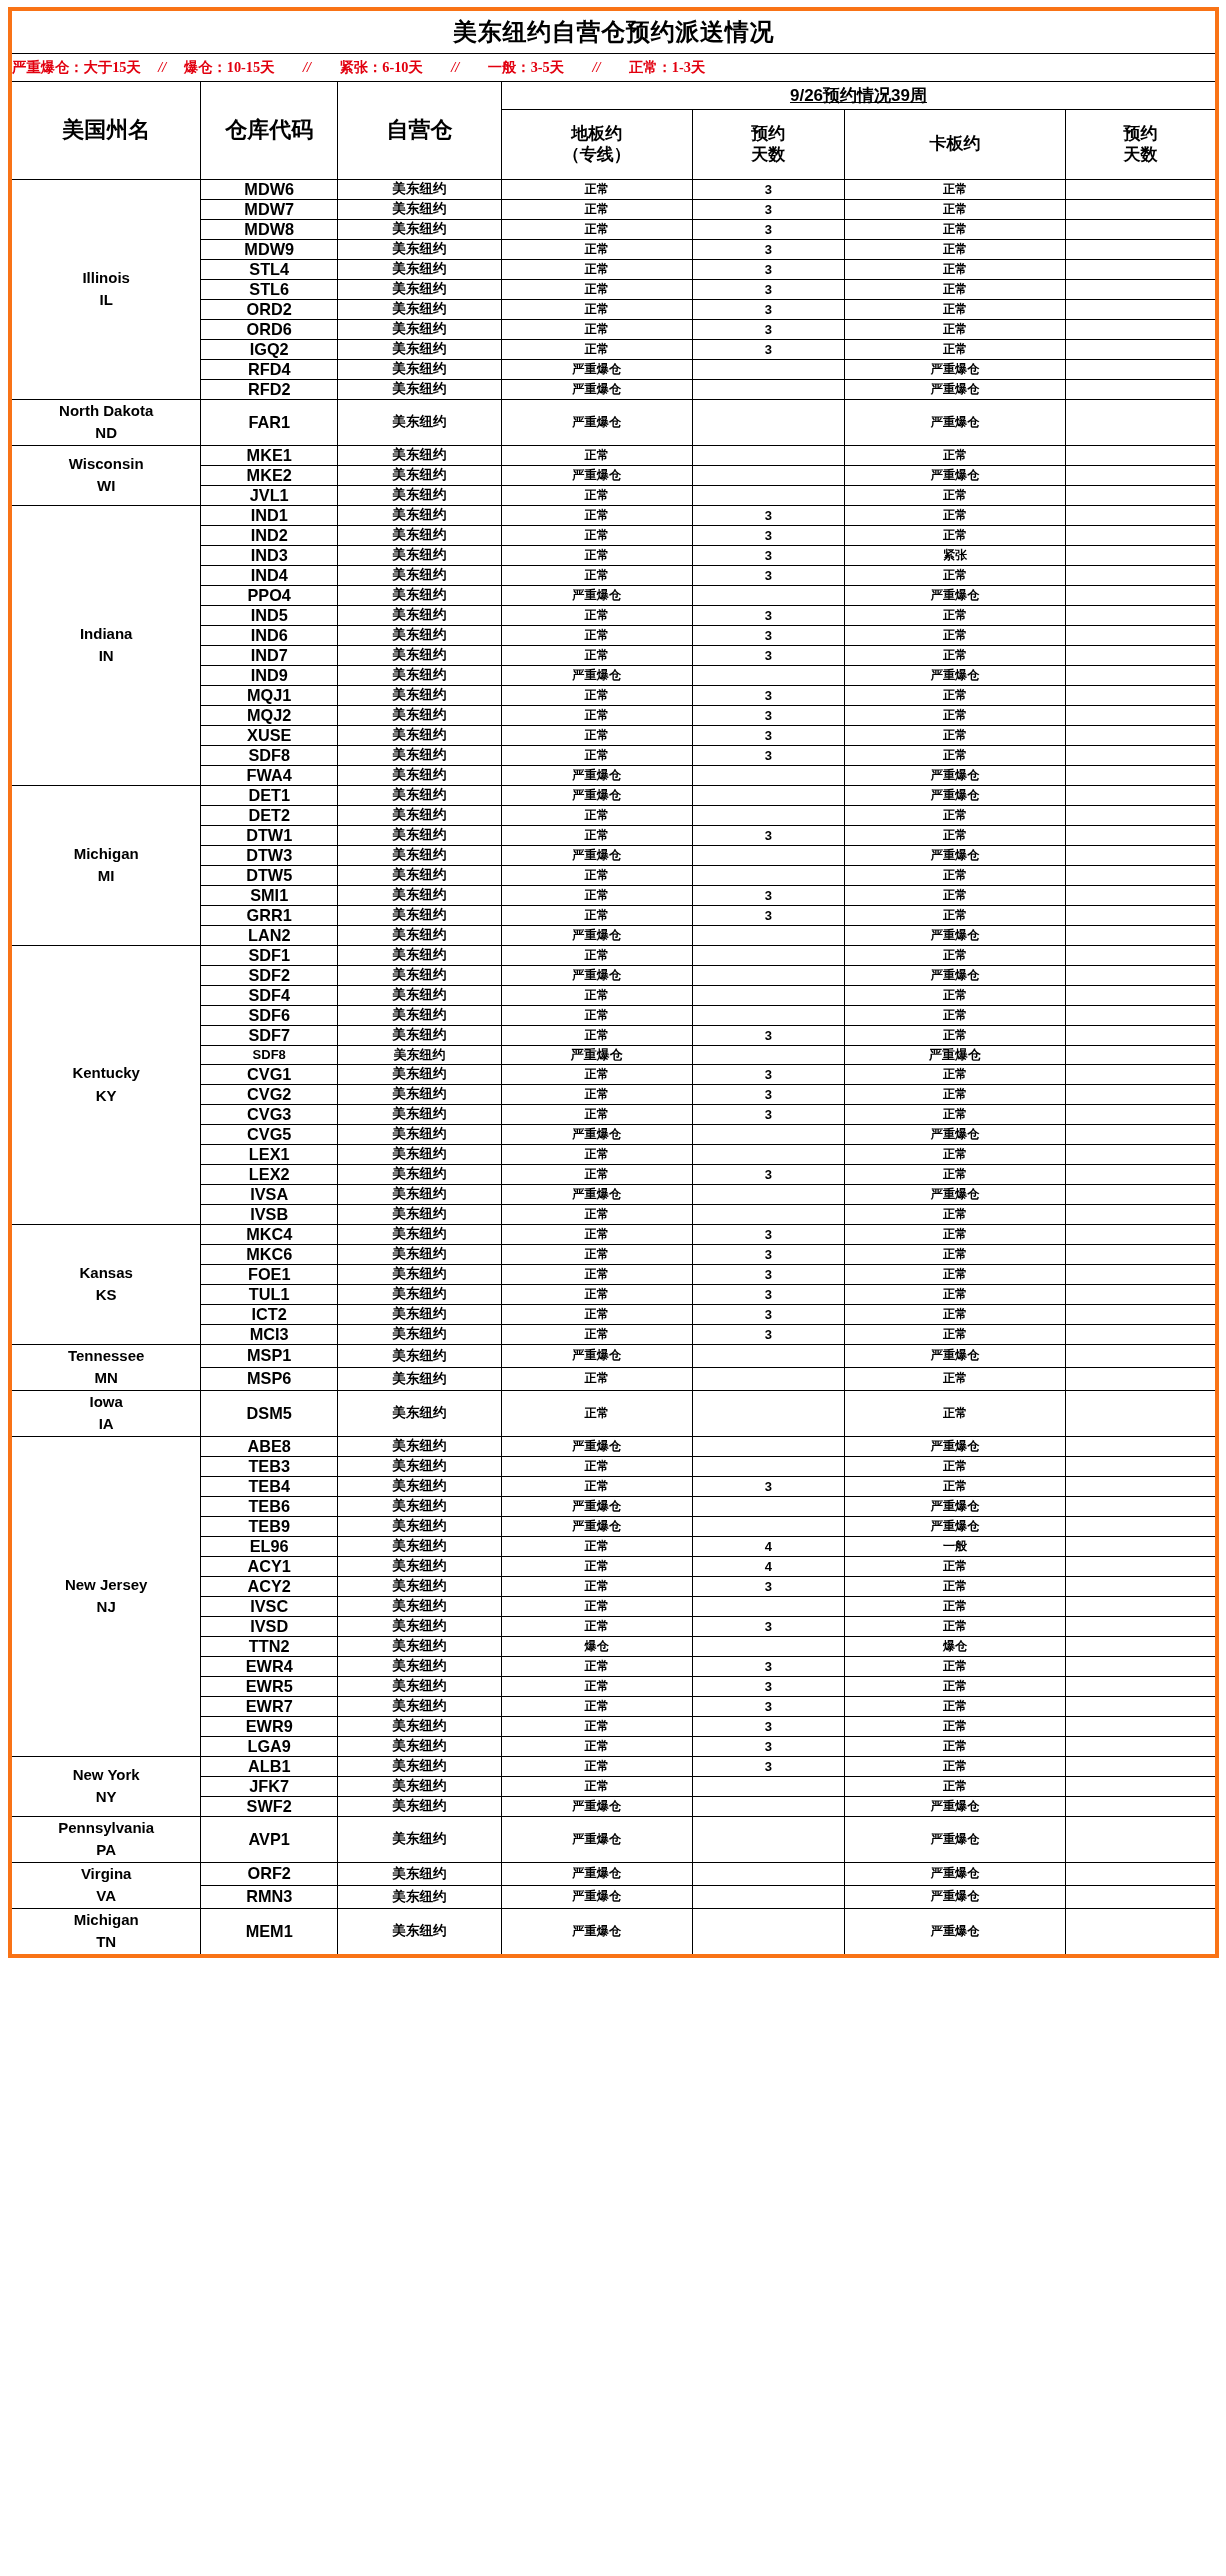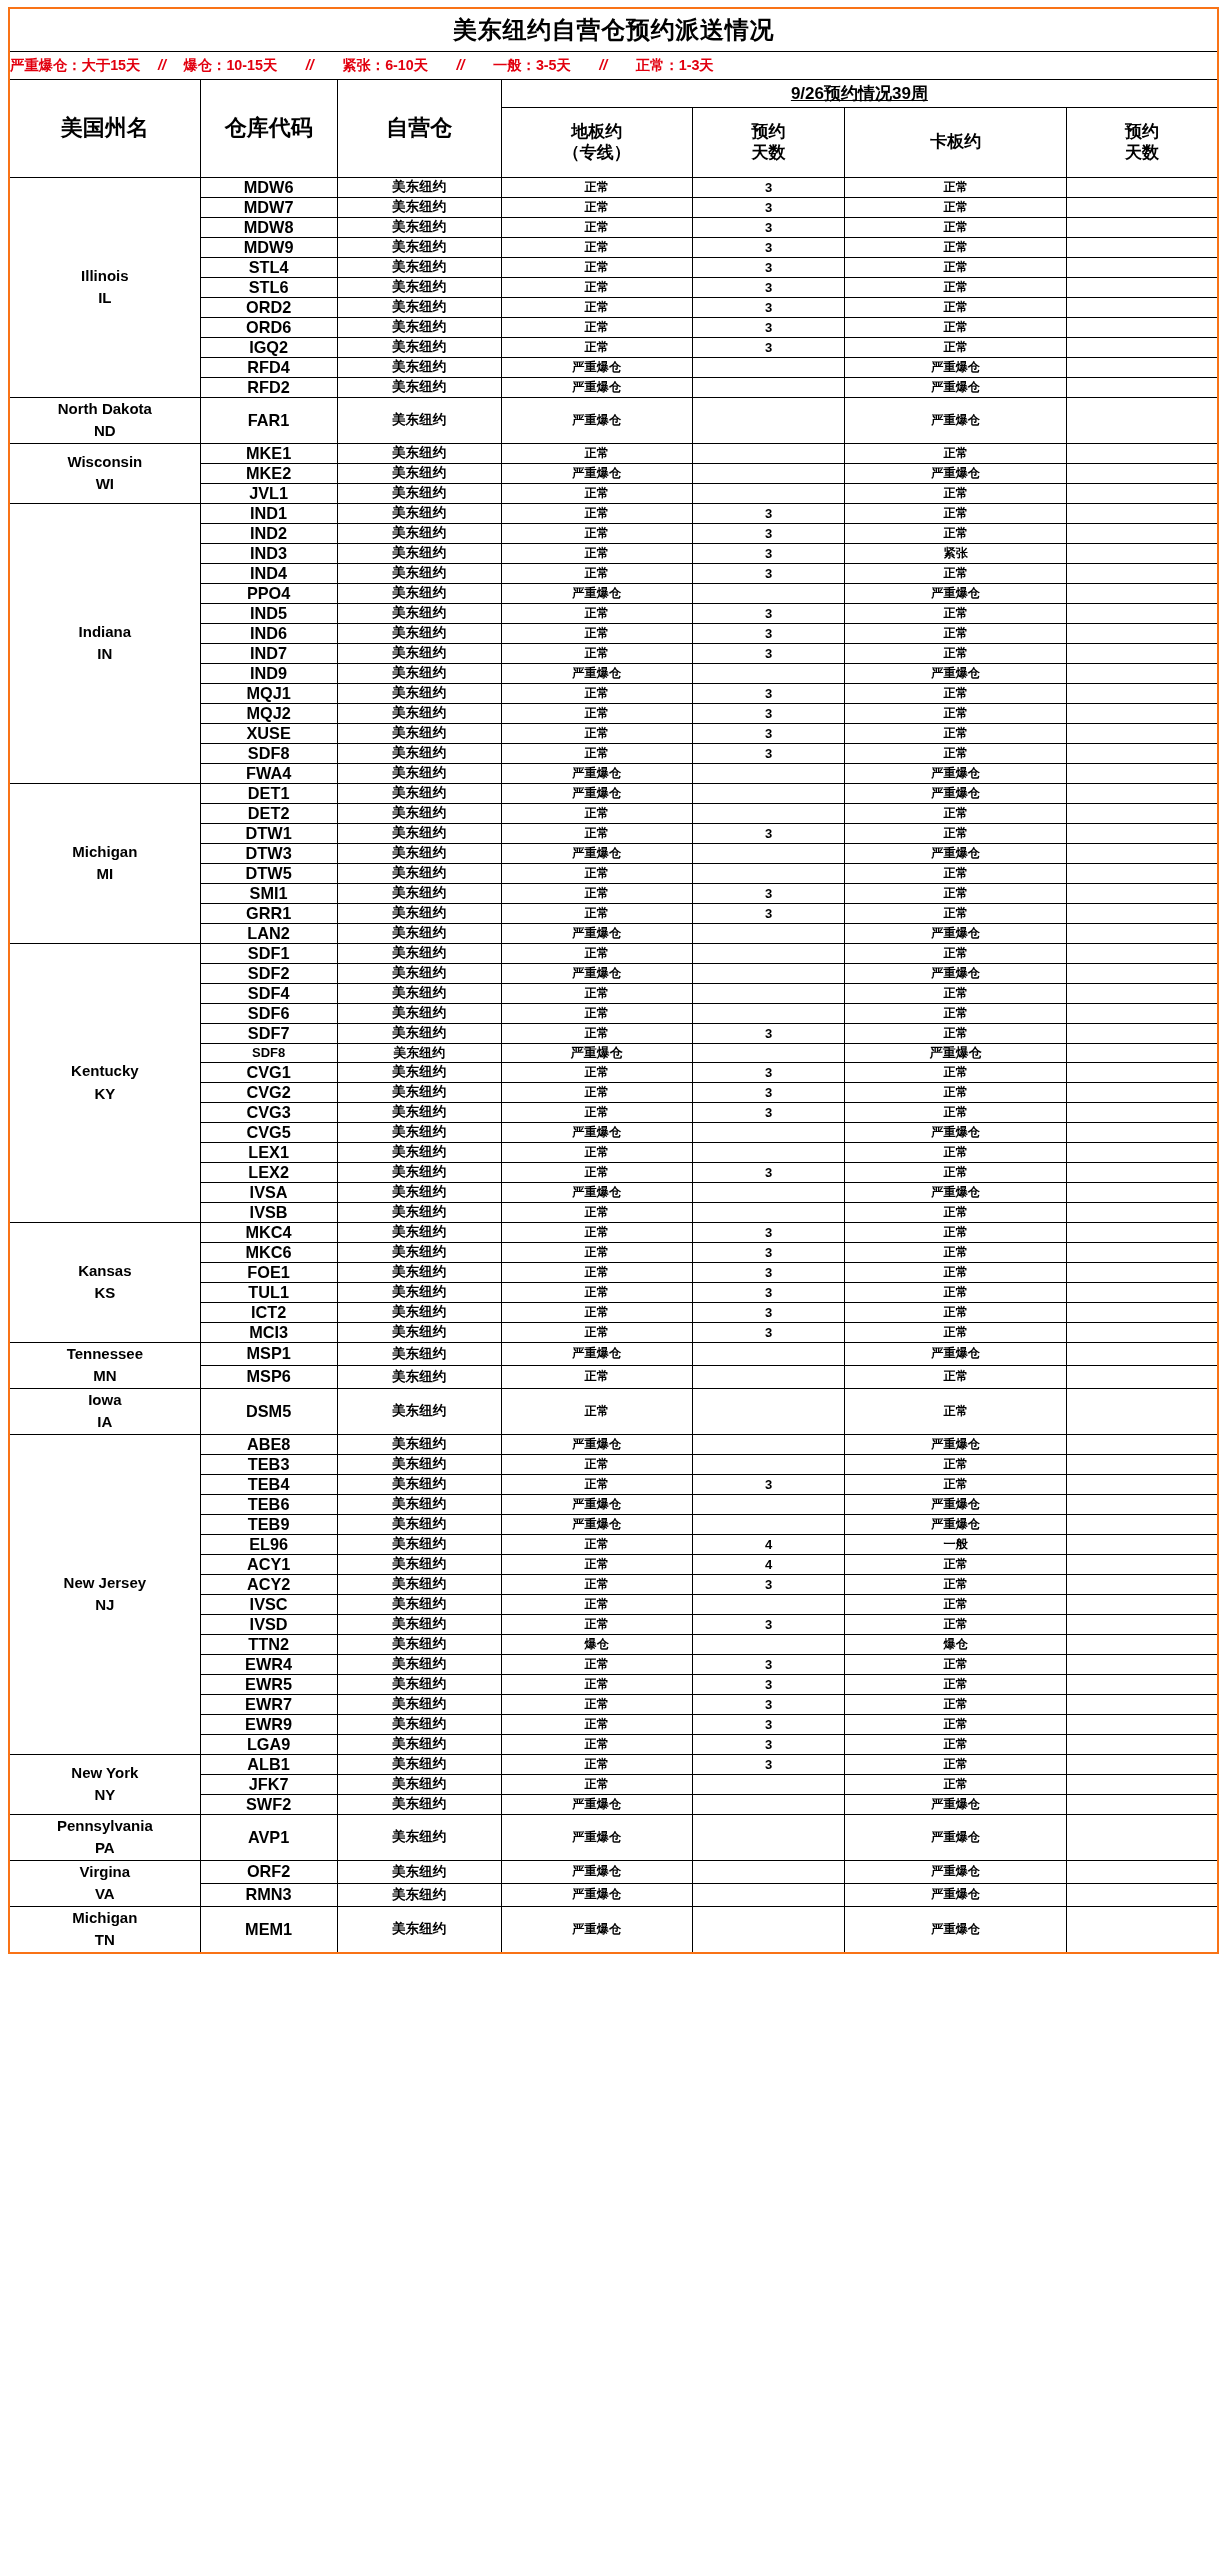--- a/index.html
+++ b/index.html
@@ -11,21 +11,21 @@
   }
   .sheet{
     width:1227px;
     box-sizing:border-box;
     padding:6.8px 8.1px 9.5px 8.1px;
   }
   table.grid{
     border-collapse:collapse;
     table-layout:fixed;
     width:1211px;
-    border:2px solid #f97316;
+    border:4px solid #f97316;
   }
   table.grid td,table.grid th{
     border:1px solid #000;
     padding:0;
     text-align:center;
     vertical-align:middle;
     font-weight:bold;
     background:#fff;
     overflow:hidden;
   }
@@ -35,20 +35,21 @@
     font-size:24px;
     letter-spacing:0.7px;
     font-weight:bold;
   }
   
   .legend-cell{
     background:#f2bdf2;
     height:27px;
     padding:0 6.8px;
     text-align:left;
+    font-family:Liberation Serif, serif;
   }
   .legend-inner{
     display:flex;
     align-items:center;
     color:#e2000f;
     font-size:14.3px;
     font-weight:bold;
     white-space:nowrap;
   }
   .legend-inner .lg{margin-right:0;}

